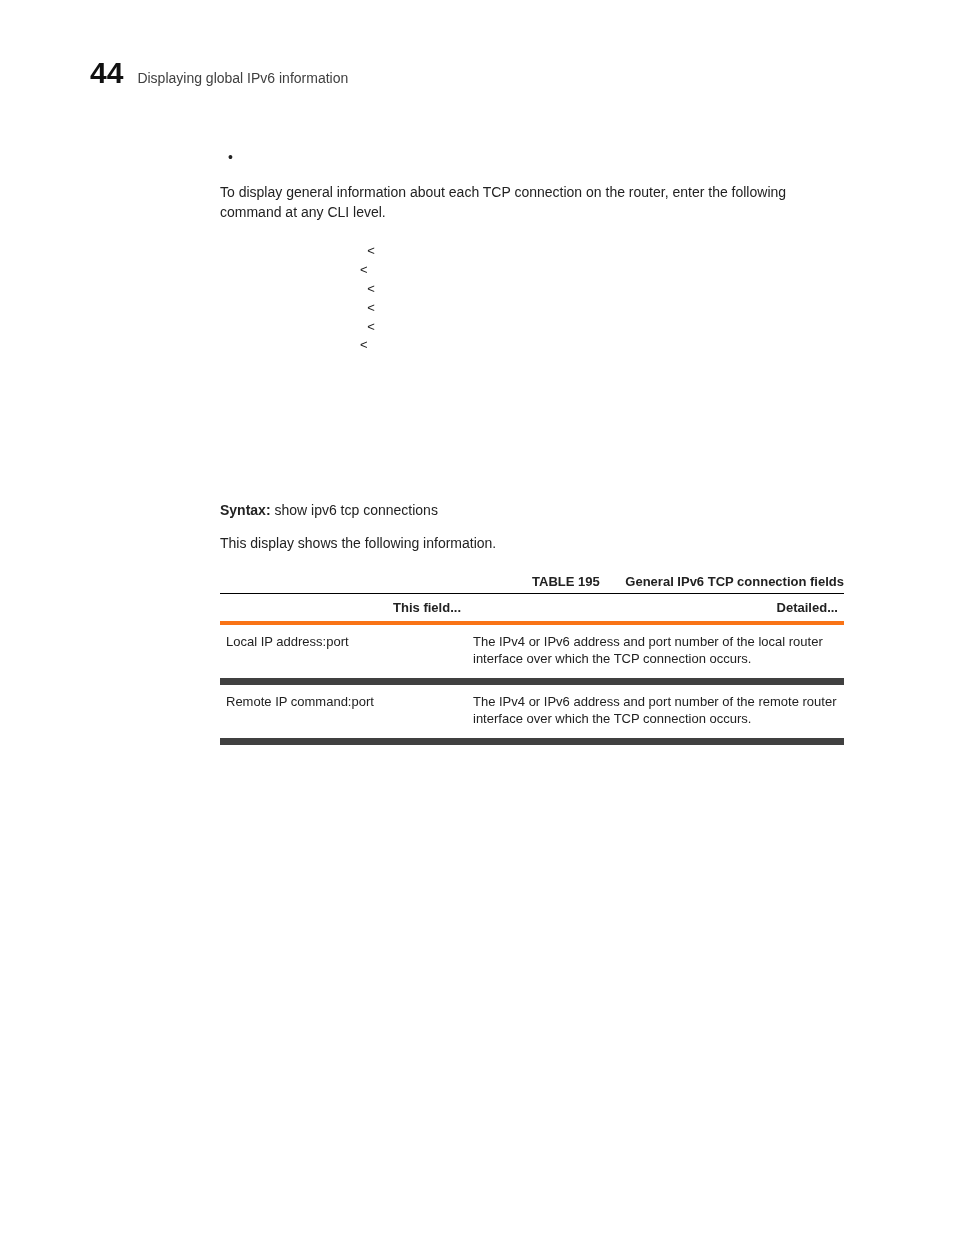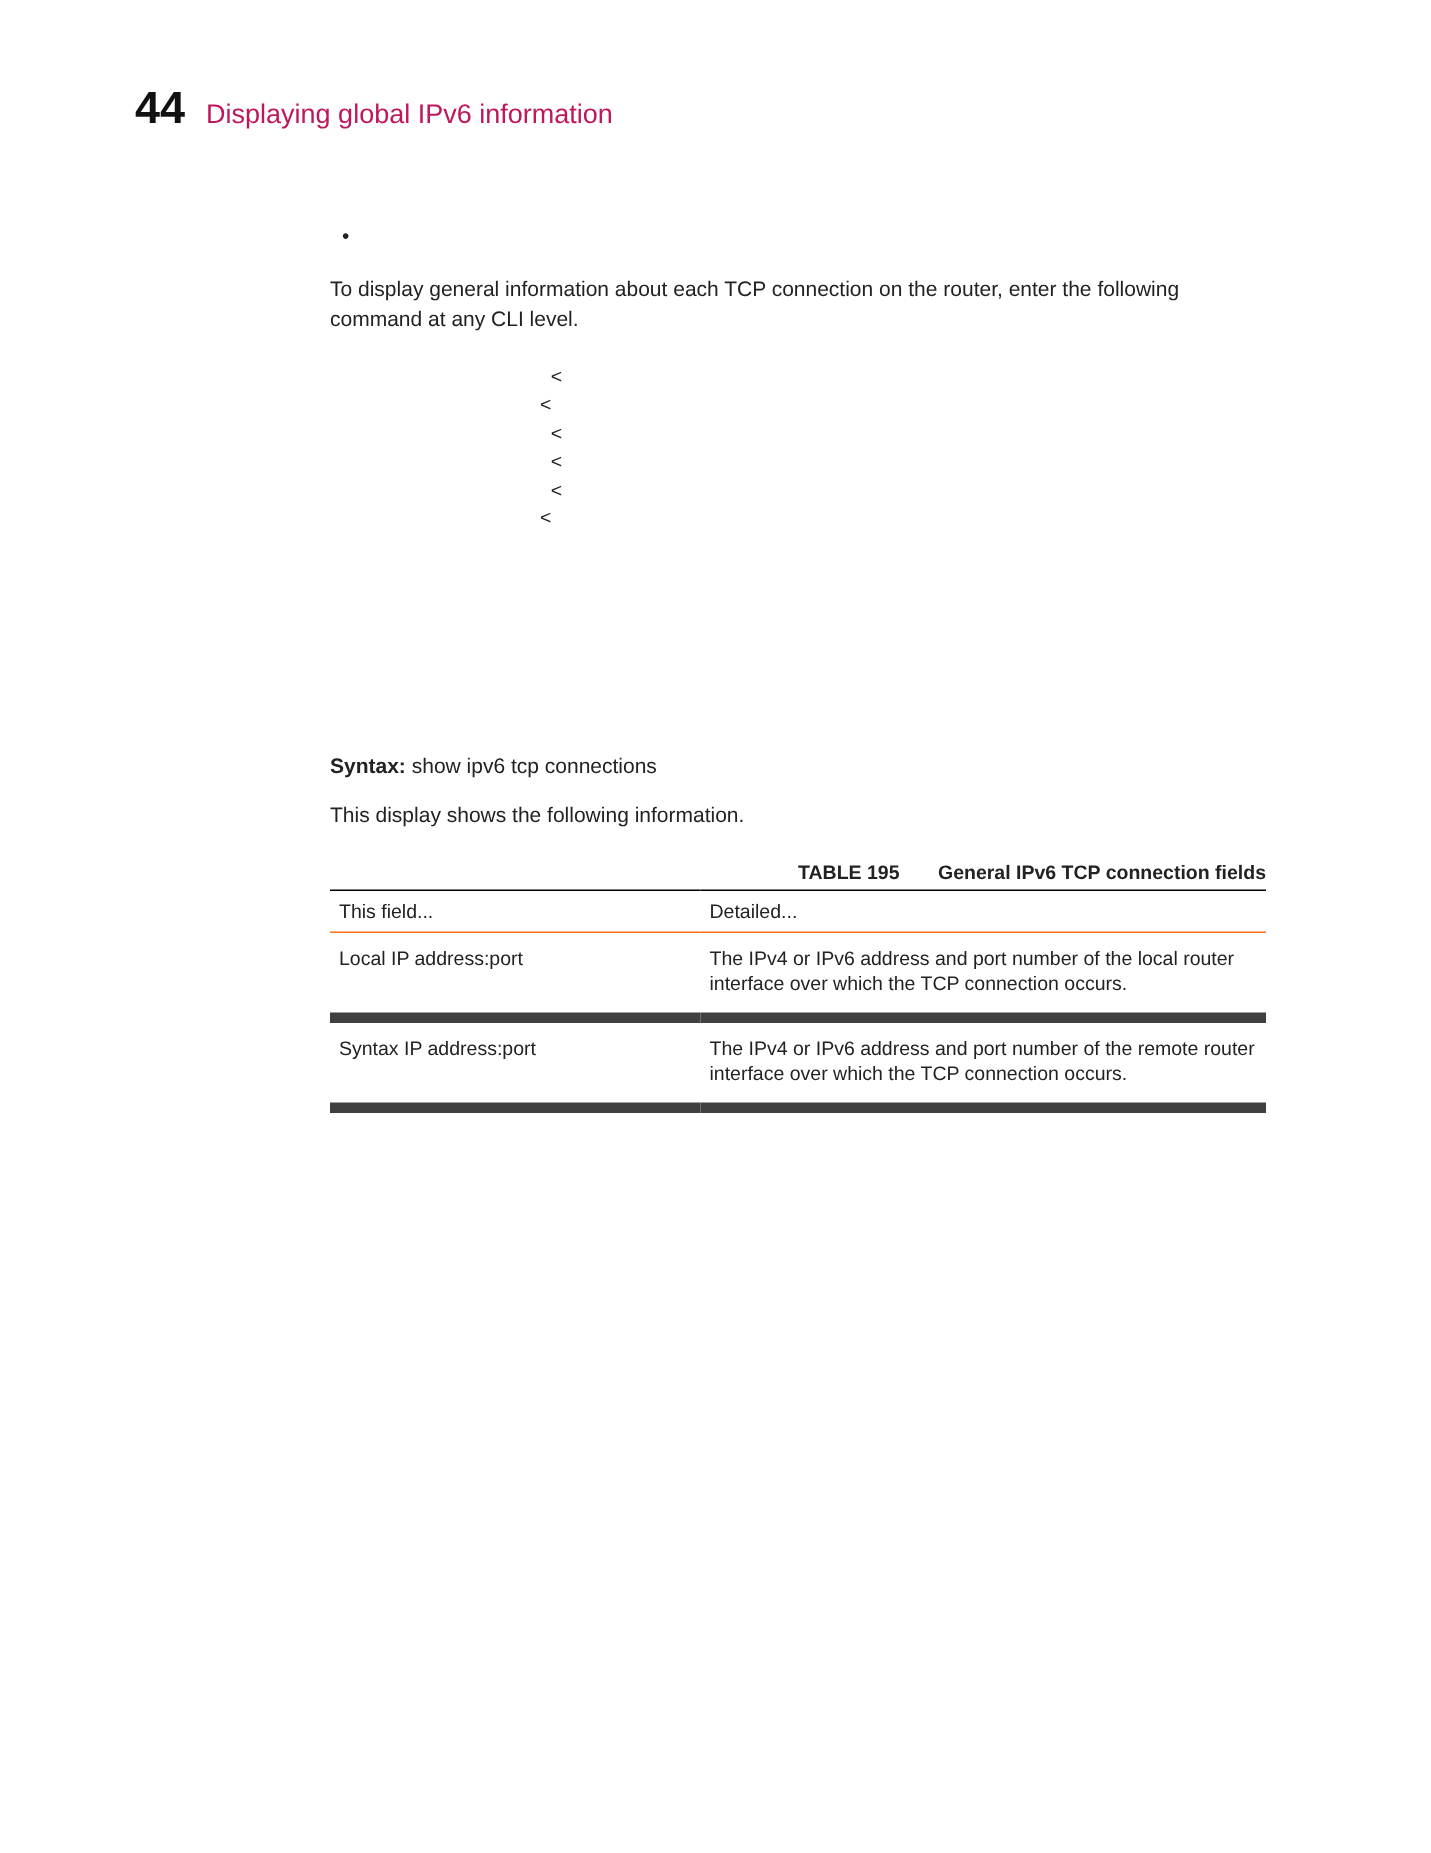--- a/index.html
+++ b/index.html
@@ -24,22 +24,22 @@
     margin-bottom: 60px;
     text-align: right;
   }
   .page-number {
     font-size: 30px;
     font-weight: 700;
     color: #111;
     line-height: 1;
   }
   .header-title {
-    font-size: 18px;
-    color: #be185d;
+    font-size: 14px;
+    color: #404040;
   }
   .content {
     margin-left: 130px;
   }
   .bullet-row {
     display: flex;
     align-items: flex-start;
     gap: 14px;
     margin-bottom: 18px;
     font-size: 14px;
@@ -79,25 +79,25 @@
   }
   .table-caption .tc-title {
     font-weight: 700;
   }
   table.fields {
     width: 100%;
     border-collapse: collapse;
     font-size: 13px;
   }
   table.fields thead th {
-    text-align: left;
-    font-weight: 400;
+    text-align: right;
+    font-weight: 700;
     padding: 6px 6px;
     border-top: 1.5px solid #000;
-    border-bottom: 1px solid #f97316;
+    border-bottom: 4px solid #f97316;
   }
   table.fields tbody td {
     text-align: left;
     vertical-align: top;
     padding: 8px 6px 10px 6px;
     border-bottom: 7px solid #404040;
     line-height: 1.35;
   }
   table.fields th.col1, table.fields td.col1 { width: 235px; }
 </style>
@@ -145,20 +145,20 @@
           <th class="col1">This field...</th>
           <th>Detailed...</th>
         </tr>
       </thead>
       <tbody>
         <tr>
           <td class="col1">Local IP address:port</td>
           <td>The IPv4 or IPv6 address and port number of the local router interface over which the TCP connection occurs.</td>
         </tr>
         <tr>
-          <td class="col1">Syntax IP address:port</td>
+          <td class="col1">Remote IP command:port</td>
           <td>The IPv4 or IPv6 address and port number of the remote router interface over which the TCP connection occurs.</td>
         </tr>
       </tbody>
     </table>
 
   </div>
 </div>
 
 </body></html>

